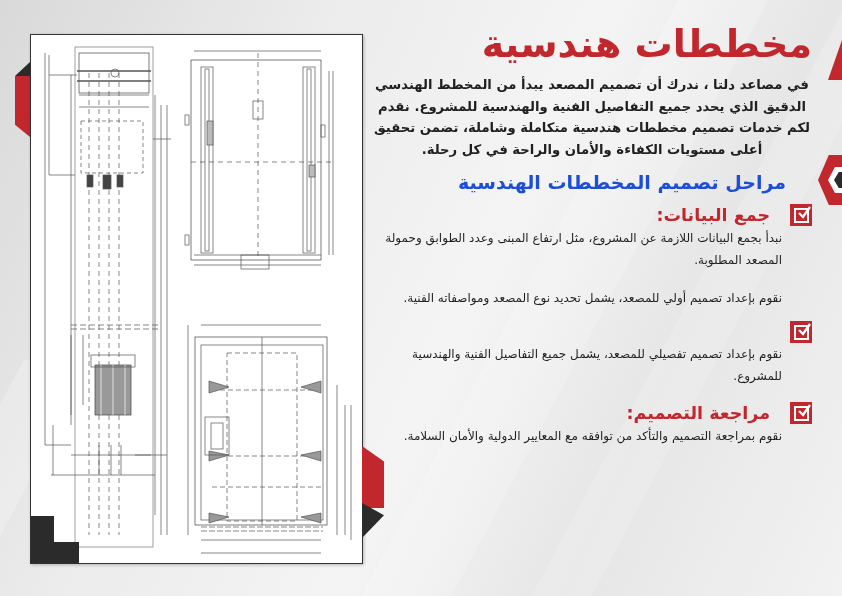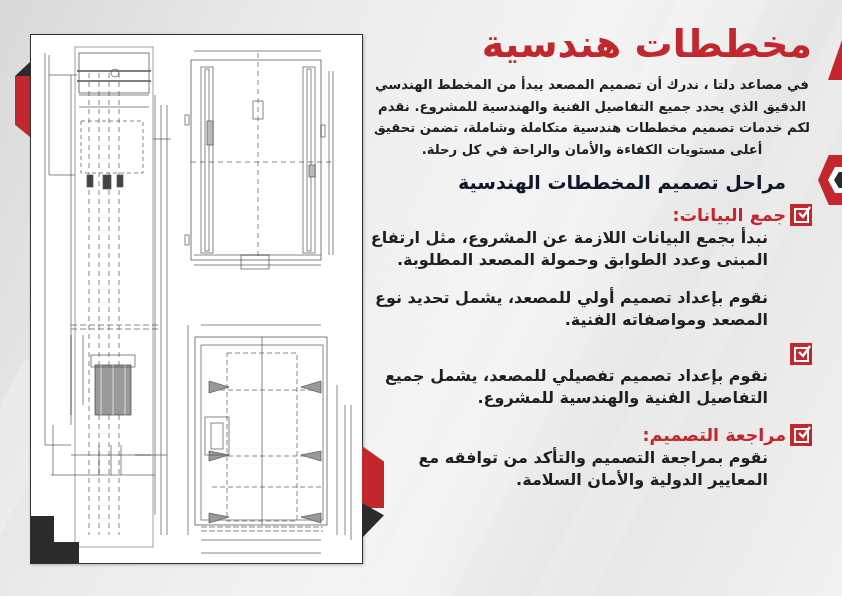--- a/index.html
+++ b/index.html
@@ -81,41 +81,41 @@
   .title {
     font-family: "DejaVu Sans", sans-serif;
     font-weight: bold; font-size: 38px; color: #c1272d;
     line-height: 48px; margin-right: 0px; letter-spacing: 0;
   }
   .intro {
     font-weight: bold; font-size: 13.2px; color: #1f1f1f;
     line-height: 21.5px; margin-top: 12px; width: 440px; text-align: center;
   }
   .phases-title {
-    font-weight: bold; font-size: 19px; color: #0f172a;
+    font-weight: bold; font-size: 19px; color: #1d4ed8;
     margin-top: 8px; line-height: 28px;
   }
   .step { position: relative; padding-right: 0; }
   .step-head {
-    display: flex; align-items: center; justify-content: flex-start; gap: 4px;
+    display: flex; align-items: center; justify-content: flex-start; gap: 20px;
   }
   .checkbox {
     width: 22px; height: 22px; background: #c1272d; flex: 0 0 auto;
     display: flex; align-items: center; justify-content: center;
   }
   .checkbox .box {
     width: 15px; height: 15px; border: 2px solid #fff; position: relative;
   }
   .checkbox svg { position: absolute; left: 1px; top: -4px; }
   .step-title {
     font-weight: bold; font-size: 17.5px; color: #c1272d; line-height: 24px;
   }
   .step-desc {
-    font-weight: bold; font-size: 16px; color: #1f1f1f;
-    line-height: 22px; margin-right: 44px; width: 400px;
+    font-weight: normal; font-size: 12px; color: #1f1f1f;
+    line-height: 22px; margin-right: 30px; width: 400px;
   }
 </style>
 </head>
 <body>
 
 <div class="bg-streak" style="left:520px;top:0;width:90px;height:596px;opacity:0.35;"></div>
 <div class="bg-streak" style="left:690px;top:0;width:60px;height:596px;opacity:0.3;"></div>
 <div class="bg-streak" style="left:-40px;top:360px;width:70px;height:240px;opacity:0.4;"></div>
 
 <div class="deco-left">

